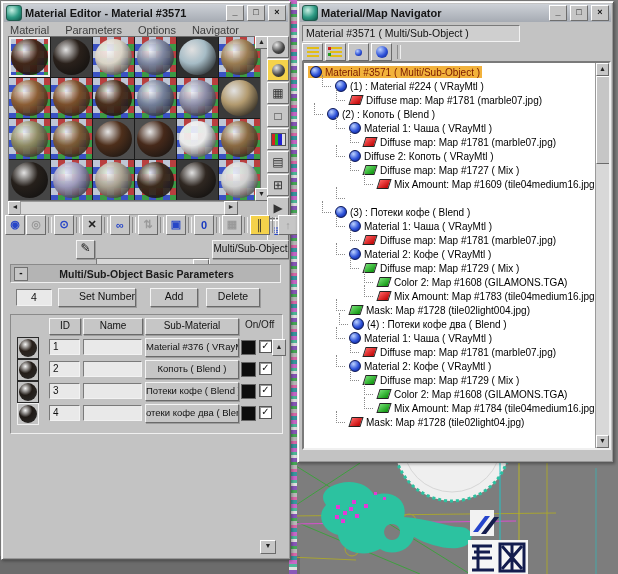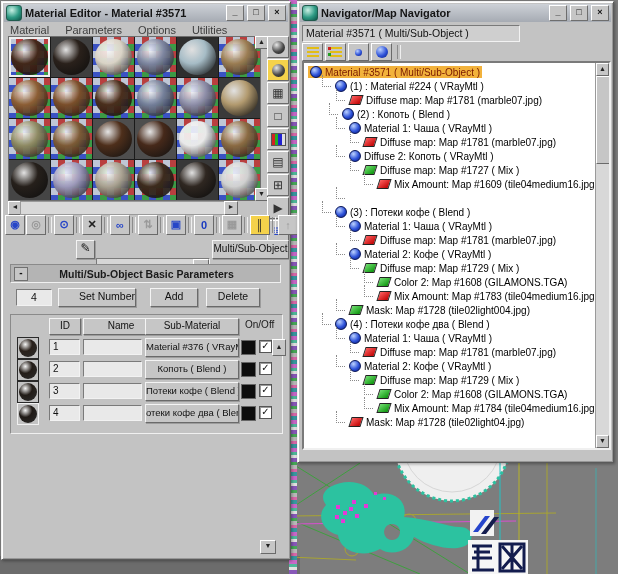--- a/index.html
+++ b/index.html
@@ -183,21 +183,21 @@
       <div class="appicon"></div>
       <div class="title">Material Editor - Material #3571</div>
       <div class="wbtn">_</div>
       <div class="wbtn">□</div>
       <div class="wbtn">×</div>
     </div>
     <div class="menubar">
         <span class="menuitem">Material</span>
         <span class="menuitem">Parameters</span>
         <span class="menuitem">Options</span>
-        <span class="menuitem">Utilities</span>
+        <span class="menuitem">Navigator</span>
       </div>
 
     <div class="slotwrap">
         <div class="slot checker active">
           <div class="sphere" style="background: radial-gradient(circle at 35% 30%, rgba(255, 255, 255, 0.85) 0%, rgb(67, 40, 26) 40%, rgba(0, 0, 0, 0.78) 96%);"></div>
         </div>
         <div class="slot" style="background: rgb(63, 63, 63);">
           <div class="sphere" style="background: radial-gradient(circle at 35% 30%, rgba(255, 255, 255, 0.85) 0%, rgb(42, 33, 27) 40%, rgba(0, 0, 0, 0.78) 96%);"></div>
         </div>
         <div class="slot checker">
@@ -366,21 +366,21 @@
     </div>
 
     <div class="countf">4</div>
     <div class="pbtn btn" style="left:56px;width:76px;text-align:right;">Set Number</div>
     <div class="pbtn btn" style="left:148px;width:46px;">Add</div>
     <div class="pbtn btn" style="left:204px;width:52px;">Delete</div>
 
     <div class="listbox">
       <div class="lhead">
         <div class="hbtn btn" style="left:38px;width:30px;">ID</div>
-        <div class="hbtn btn" style="left:72px;width:58px;padding-left:8px;">Name</div>
+        <div class="hbtn btn" style="left:72px;width:58px;">Name</div>
         <div class="hbtn btn" style="left:134px;width:92px;">Sub-Material</div>
         <div class="onoff">On/Off</div>
       </div>
       <div>
           <div class="srow">
             <div class="thumb">
               <div class="tsph" style="background: radial-gradient(circle at 35% 30%, rgba(255, 255, 255, 0.85) 0%, rgb(42, 33, 27) 40%, rgba(0, 0, 0, 0.78) 96%);"></div>
             </div>
             <div class="fld" style="left: 38px; width: 26px;">1</div>
             <div class="fld" style="left: 72px; width: 54px;"></div>
@@ -421,21 +421,21 @@
           </div>
         </div>
     </div>
 
     <div class="sbtn" style="left:258px;top:538px;width:14px;height:12px;">▼</div>
   </div>
 
   <div class="win navwin">
     <div class="titlebar">
       <div class="appicon"></div>
-      <div class="title">Navigator/Map Navigator</div>
+      <div class="title">Material/Map Navigator</div>
       <div class="wbtn">_</div>
       <div class="wbtn">□</div>
       <div class="wbtn">×</div>
     </div>
     <div class="pathf">Material #3571  ( Multi/Sub-Object )</div>
     <div class="navtb">
         <div class="ntbtn">
           <div class="barsY"></div>
         </div>
         <div class="ntbtn">
@@ -466,21 +466,21 @@
               <span class="tlabel">(1) : Material #224  ( VRayMtl )</span>
             </span>
           </div>
           <div class="trow" style="padding-left: 32px;">
             <span class="conn"></span>
             <span class="node">
               <span class="imap red"></span>
               <span class="tlabel">Diffuse map: Map #1781 (marble07.jpg)</span>
             </span>
           </div>
-          <div class="trow" style="padding-left: 25px;">
+          <div class="trow" style="padding-left: 10px;">
             <span class="conn"></span>
             <span class="node">
               <span class="isph"></span>
               <span class="tlabel">(2) : Копоть  ( Blend )</span>
             </span>
           </div>
           <div class="trow" style="padding-left: 32px;">
             <span class="conn"></span>
             <span class="node">
               <span class="isph"></span>
@@ -567,21 +567,21 @@
               <span class="tlabel">Mix Amount: Map #1783 (tile04medium16.jpg)</span>
             </span>
           </div>
           <div class="trow" style="padding-left: 32px;">
             <span class="conn"></span>
             <span class="node">
               <span class="imap green"></span>
               <span class="tlabel">Mask: Map #1728 (tile02light004.jpg)</span>
             </span>
           </div>
-          <div class="trow" style="padding-left: 18px;">
+          <div class="trow" style="padding-left: 35px;">
             <span class="conn"></span>
             <span class="node">
               <span class="isph"></span>
               <span class="tlabel">(4) : Потеки кофе два  ( Blend )</span>
             </span>
           </div>
           <div class="trow" style="padding-left: 32px;">
             <span class="conn"></span>
             <span class="node">
               <span class="isph"></span>

